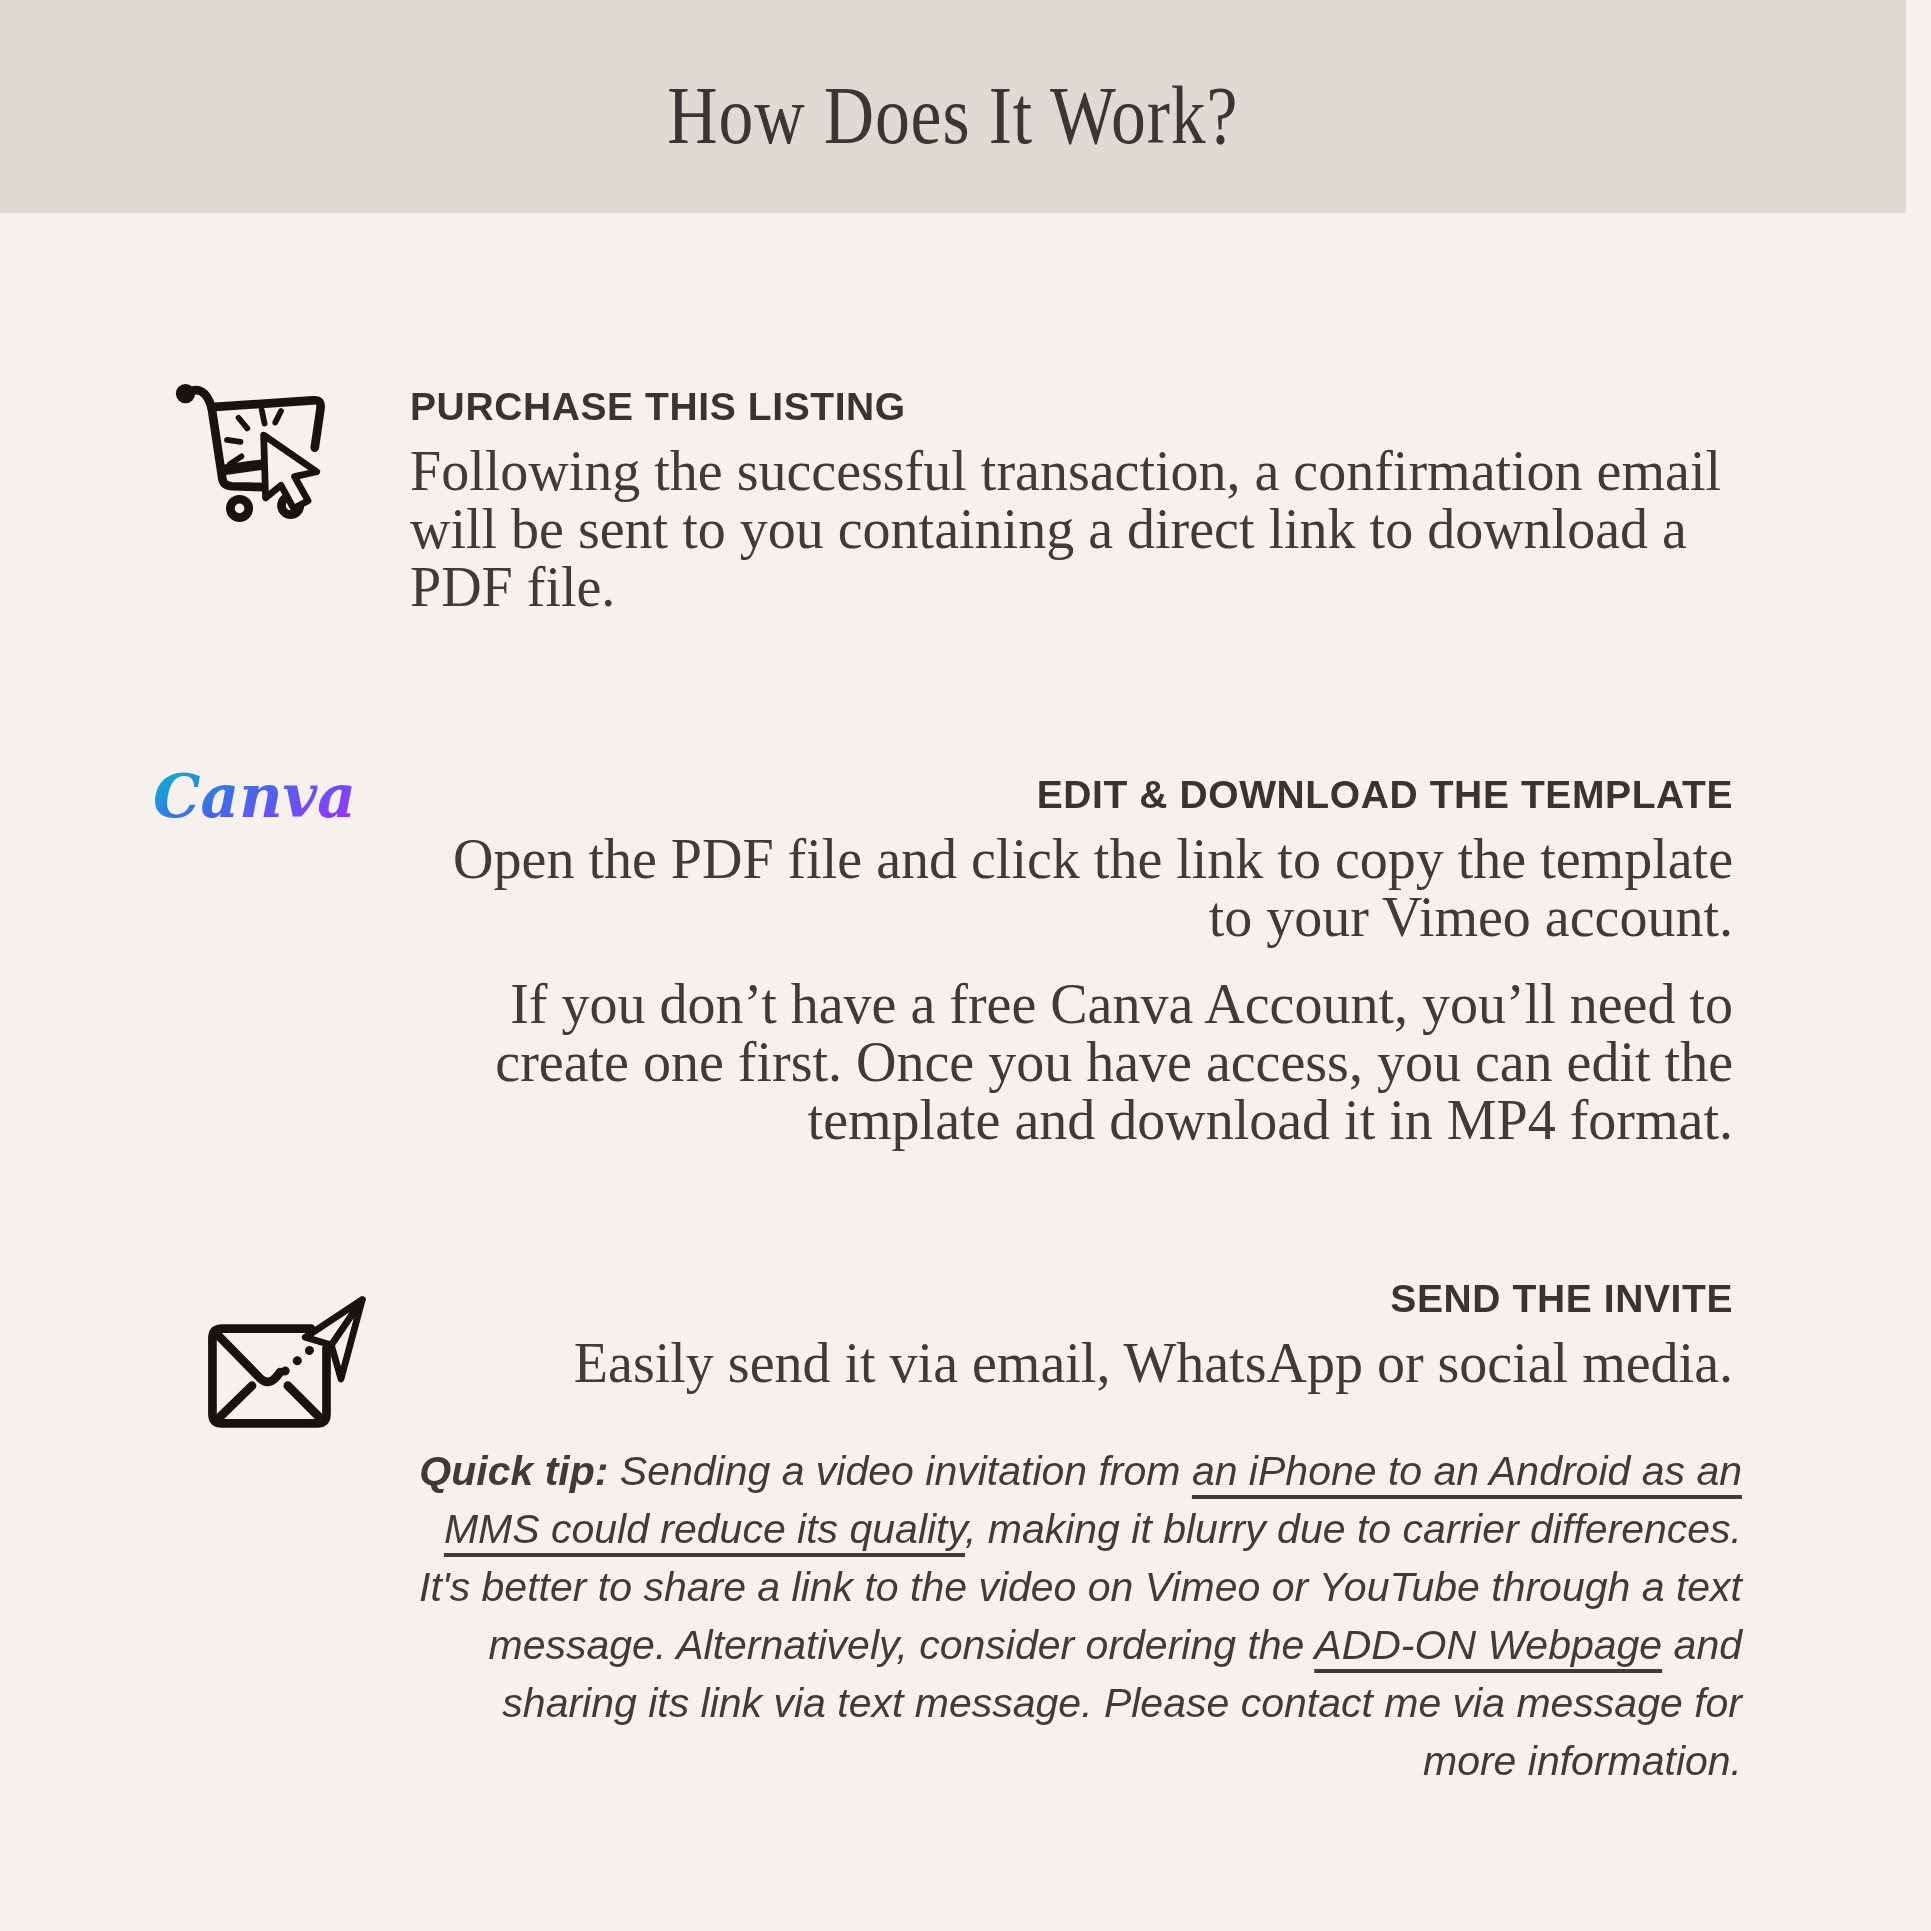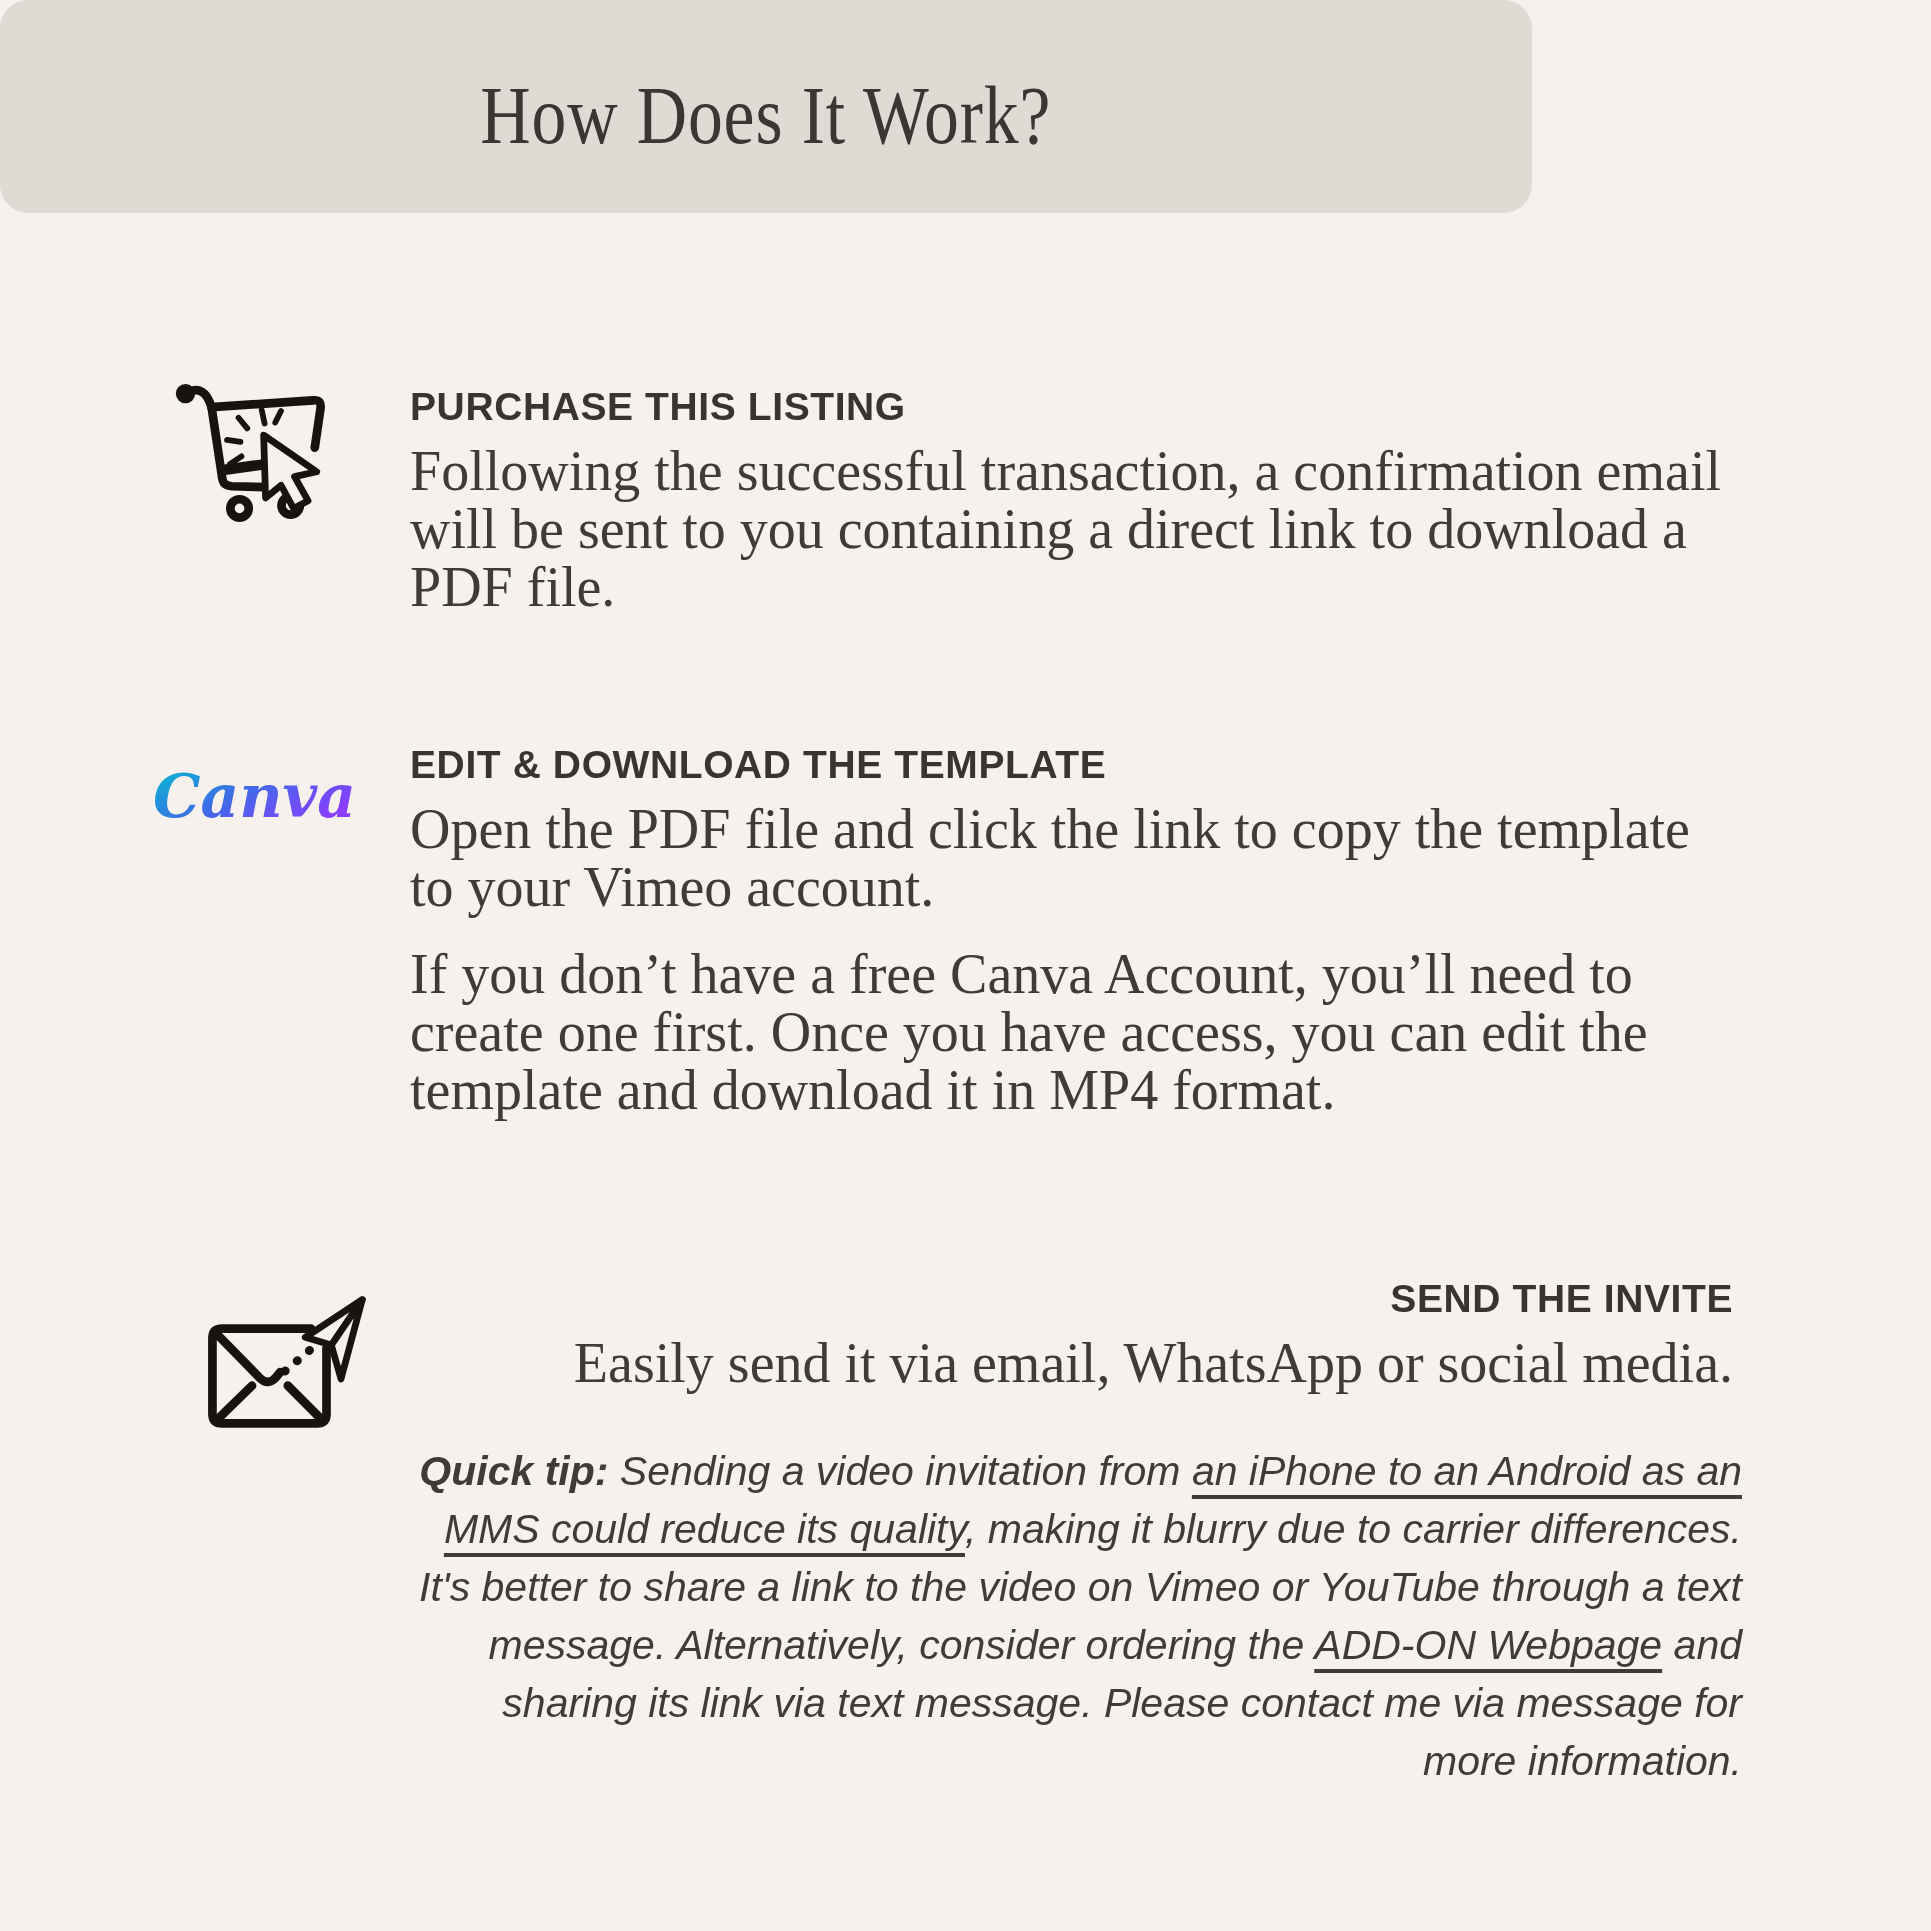--- a/index.html
+++ b/index.html
@@ -16,23 +16,23 @@
     font-family:"Liberation Sans", sans-serif;
     background:var(--page-bg);
     position:relative;
     overflow:hidden;
   }
   .page{
     position:absolute;left:0;top:0;width:1931px;height:1931px;
     background:var(--page-bg);
   }
   .banner{
-    position:absolute;left:0;top:0;width:1532px;height:213px;
+    position:absolute;left:0;top:0;width:1906px;height:213px;
     background:var(--banner-bg);
-    display:flex;align-items:center;justify-content:center;border-radius:28px;
+    display:flex;align-items:center;justify-content:center;
   }
   .banner h1{
     font-family:"Liberation Serif", serif;
     font-weight:400;
     font-size:83px;
     color:var(--title-color);
     transform:scaleX(0.84);
     transform-origin:50% 50%;
     margin-top:17.4px;
     letter-spacing:1px;
@@ -133,21 +133,21 @@
     <defs>
       <linearGradient id="canvaGrad" x1="0%" y1="0%" x2="100%" y2="60%">
         <stop offset="0%" stop-color="#00c4cc"></stop>
         <stop offset="50%" stop-color="#3d6ce7"></stop>
         <stop offset="100%" stop-color="#8b3dff"></stop>
       </linearGradient>
     </defs>
     <text class="canva-word" x="2" y="60" font-size="62" fill="url(#canvaGrad)">Canva</text>
   </svg>
 
-  <div class="abs step-text" style="left:410px;top:740px;">
+  <div class="abs step-text" style="left:410px;top:770px;text-align:right;">
     <div class="step-heading">EDIT &amp; DOWNLOAD THE TEMPLATE</div>
     <p>Open the PDF file and click the link to copy the template to your Vimeo account.</p>
     <p>If you don’t have a free Canva Account, you’ll need to create one first. Once you have access, you can edit the template and download it in MP4 format.</p>
   </div>
 
   <svg class="abs icon-svg" style="left:196px;top:1290px;" width="174" height="145" viewBox="0 0 180 150" aria-hidden="true">
     <path class="stroke" d="M135 60 L135 128 C135 135 132 138 125 138 L27 138 C20 138 17 135 17 128 L17 50 C17 43 20 40 27 40 L119 40"></path>
     <path class="stroke" d="M20 44 L66 91 C72 97 78 96 83 90 L87 85"></path>
     <path class="stroke" d="M23 133 L58 99"></path>
     <path class="stroke" d="M129 133 L95 99"></path>

